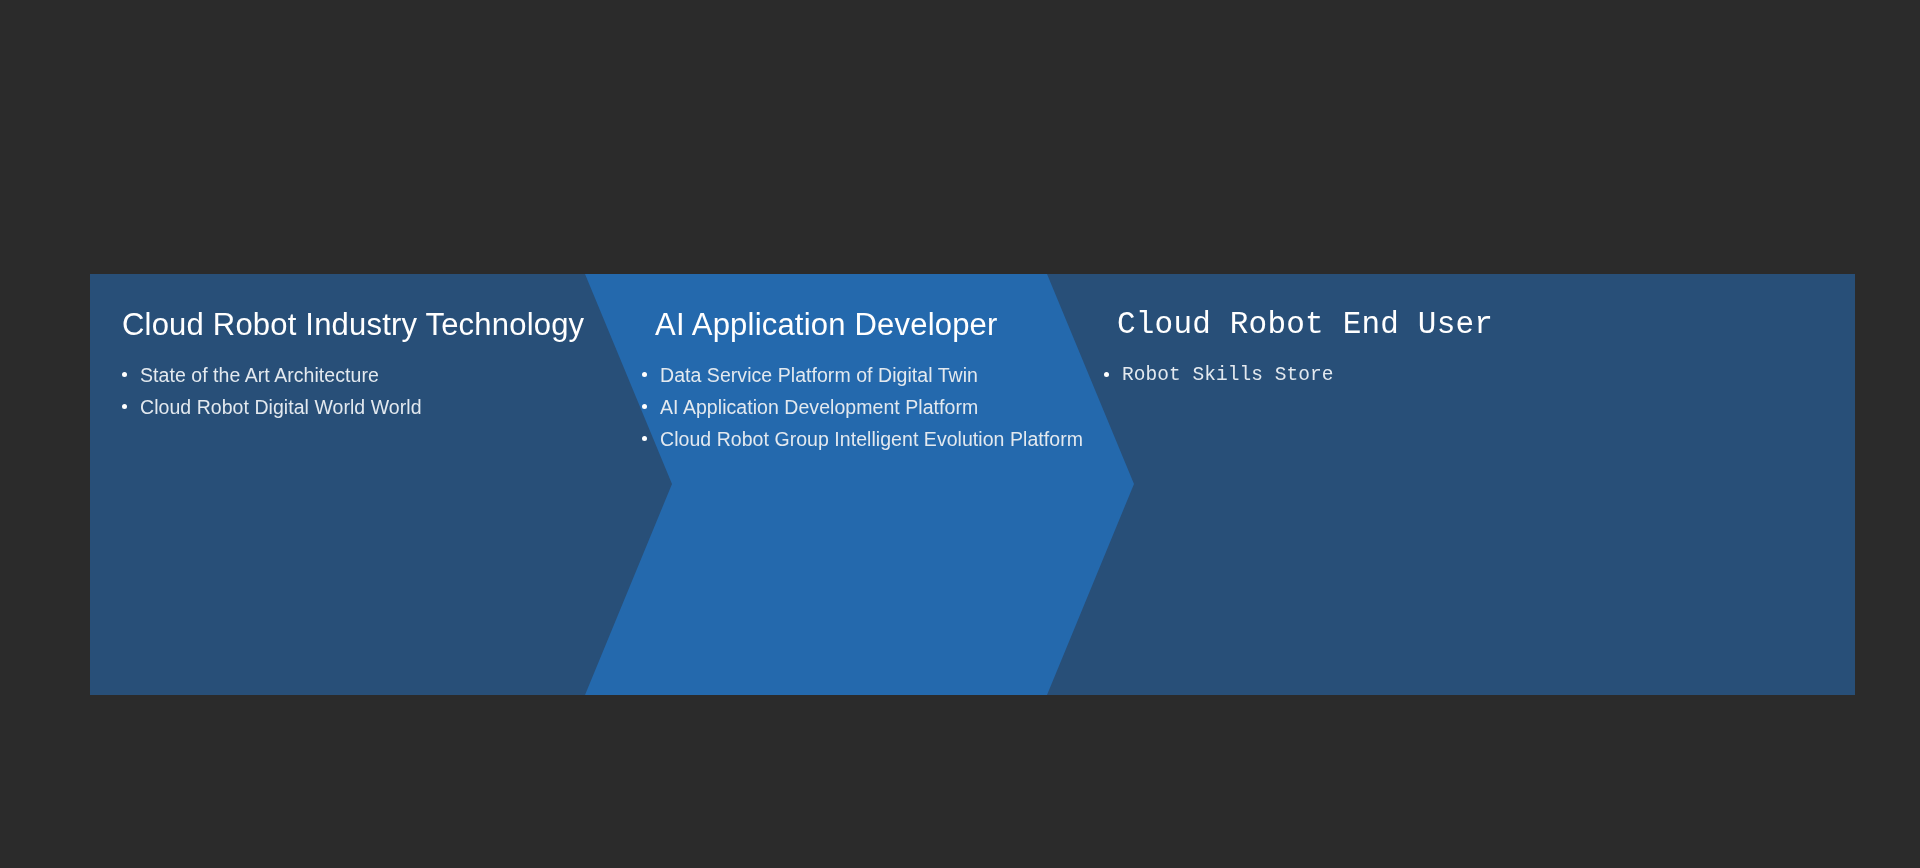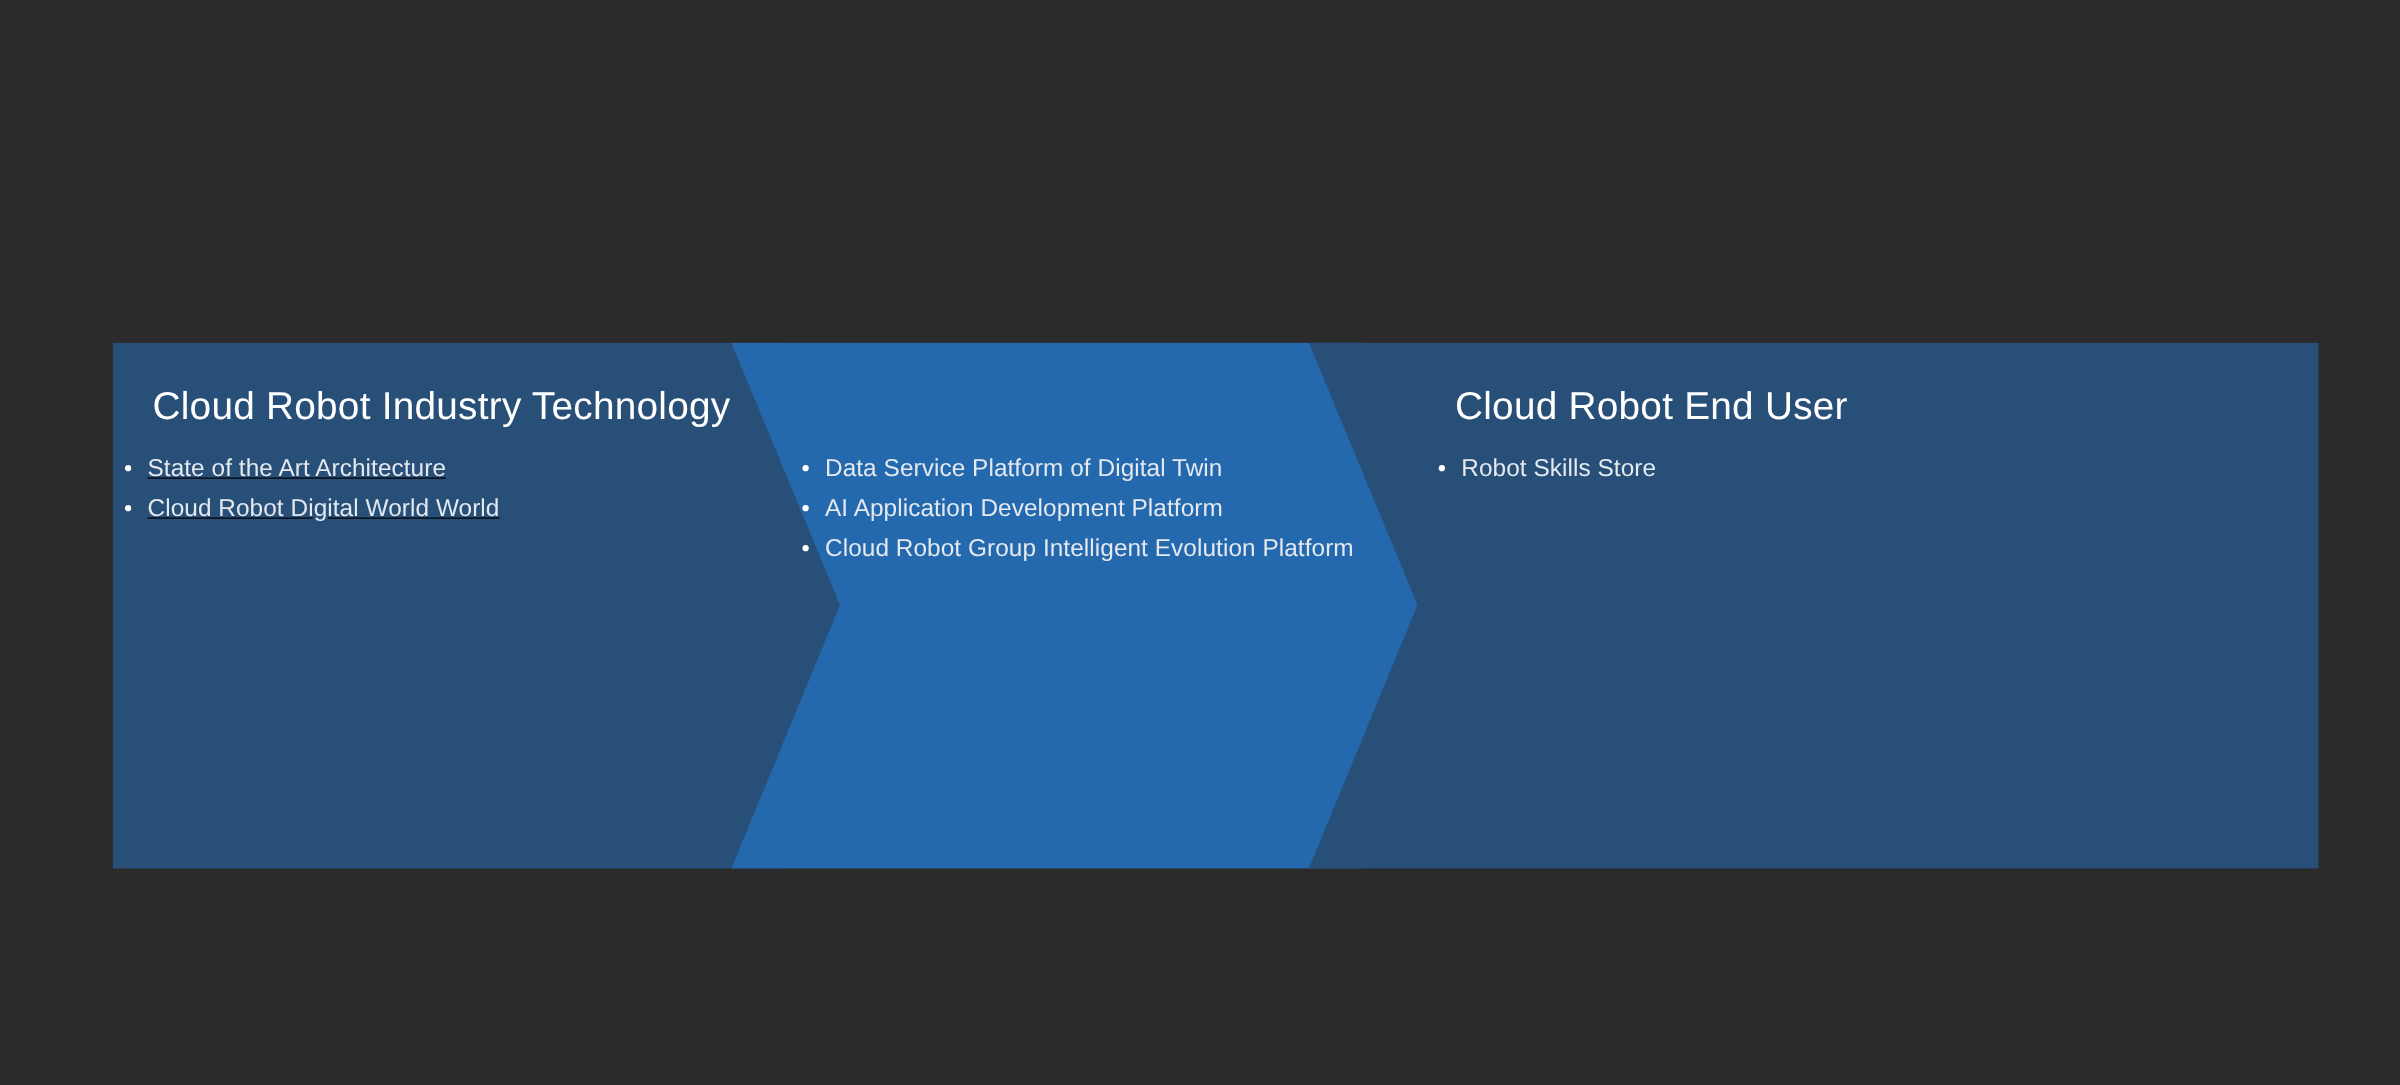--- a/index.html
+++ b/index.html
@@ -53,21 +53,21 @@
   }
 
   .col {
     position: absolute;
     top: 0;
     height: 421px;
   }
 
   .col-1 { left: 0px;    width: 620px; }
   .col-2 { left: 538px;  width: 540px; }
-  .col-3 { left: 1047px; width: 760px; }
+  .col-3 { left: 1000px; width: 760px; font-family: Liberation Mono, monospace; }
 
   .col-title {
     position: absolute;
     top: 32px;
     white-space: nowrap;
     color: #ffffff;
     font-size: 31px;
     font-weight: 400;
     letter-spacing: 0.2px;
     line-height: 1.2;
@@ -78,21 +78,21 @@
   .col-3 .col-title { left: 27px; }
 
   .bullets {
     position: absolute;
     top: 85px;
     list-style: none;
     margin: 0;
     padding: 0;
   }
 
-  .col-1 .bullets { left: 4px;  width: 560px; text-decoration: underline; }
+  .col-1 .bullets { left: 26px;  width: 560px; }
   .col-2 .bullets { left: 8px;   width: 520px; }
   .col-3 .bullets { left: 8px;   width: 700px; }
 
   .bullets li {
     position: relative;
     color: #e3e9ef;
     font-size: 19.5px;
     font-weight: 400;
     line-height: 32px;
     padding-left: 24px;
@@ -138,20 +138,21 @@
             <span class="txt">State of the Art Architecture</span>
           </li>
           <li>
             <span class="dot"></span>
             <span class="txt">Cloud Robot Digital World World</span>
           </li>
         </ul>
       </div>
 
       <div class="col col-2">
+        <div class="col-title">AI Application Developer</div>
         <ul class="bullets">
           <li>
             <span class="dot"></span>
             <span class="txt">Data Service Platform of Digital Twin</span>
           </li>
           <li>
             <span class="dot"></span>
             <span class="txt">AI Application Development Platform</span>
           </li>
           <li>

